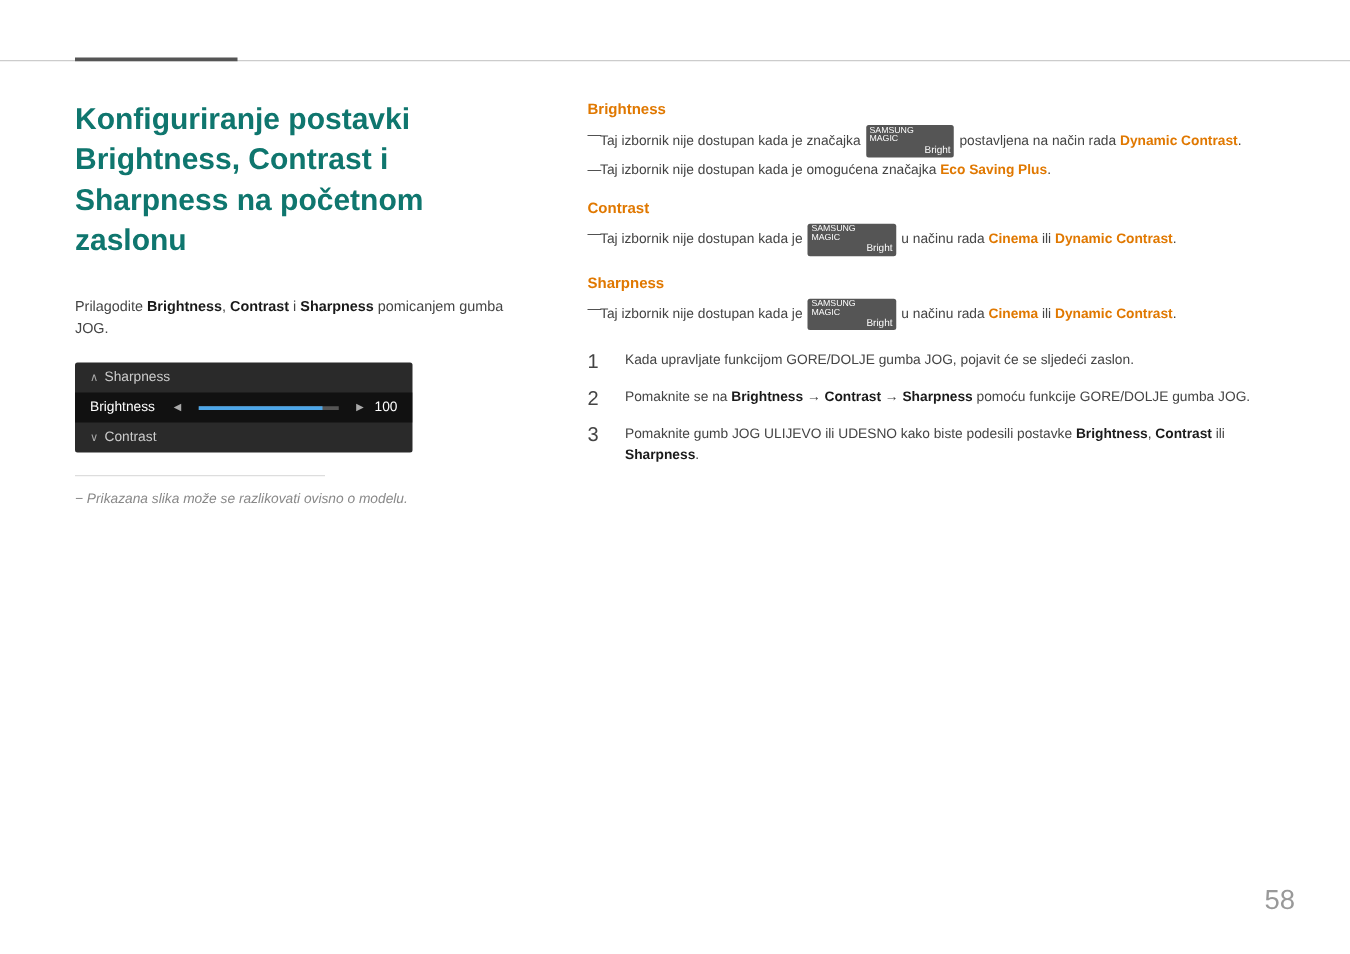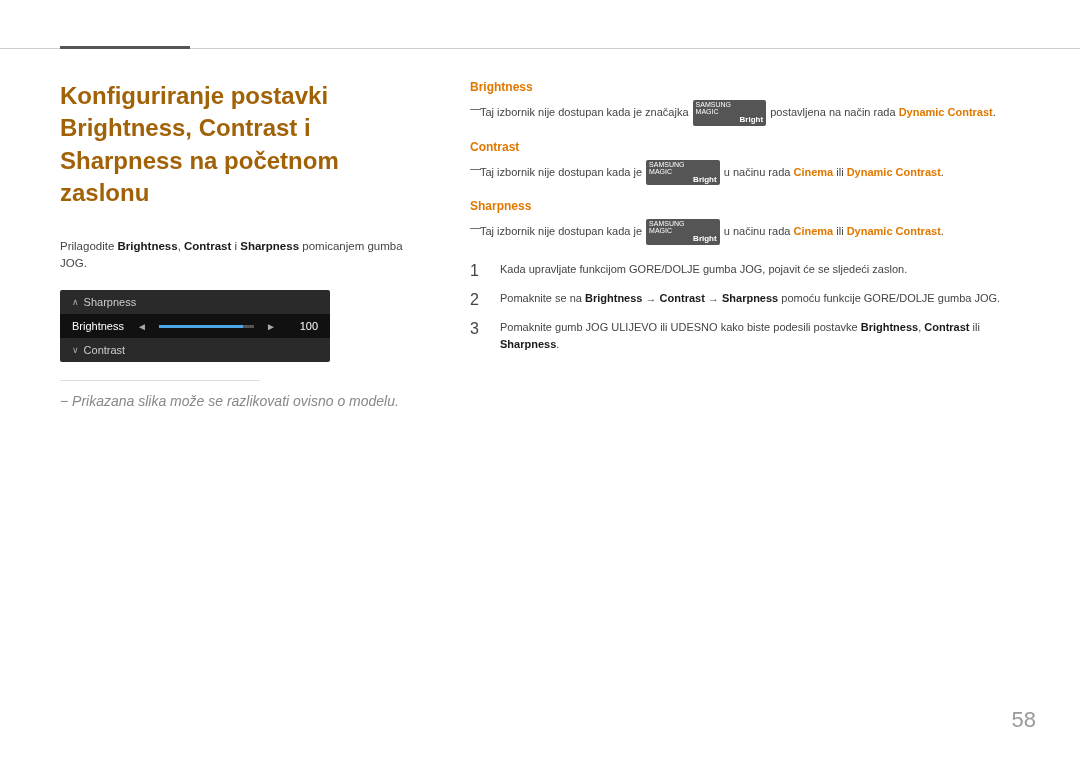--- a/index.html
+++ b/index.html
@@ -48,21 +48,21 @@
 
     
     .left-col {
       width: 370px;
       flex-shrink: 0;
     }
 
     .main-title {
       font-size: 24px;
       font-weight: bold;
-      color: #a16207;
+      color: #0f766e;
       line-height: 1.35;
       margin-bottom: 28px;
     }
 
     .subtitle-text {
       font-size: 11.5px;
       color: #444;
       margin-bottom: 18px;
       line-height: 1.5;
     }
@@ -125,32 +125,31 @@
     }
     .ui-row .nav-arrow {
       color: #aaa;
       font-size: 10px;
     }
     .ui-row .value {
       color: #fff;
       font-size: 11px;
       min-width: 25px;
       text-align: right;
-      margin-left: 17px;
     }
 
     .divider-line {
       width: 200px;
       height: 1px;
       background: #ddd;
       margin: 12px 0;
     }
 
     .footnote {
-      font-size: 14px;
+      font-size: 11px;
       color: #888;
       font-style: italic;
     }
 
     
     .right-col {
       flex: 1;
       padding-top: 0;
     }
 
@@ -191,21 +190,21 @@
       line-height: 1.4;
       margin: 0 1px;
     }
     .inline-badge .magic {
       font-size: 7px;
       display: block;
       line-height: 1;
     }
     .inline-badge .bright {
       font-size: 8px;
-      font-weight: bold;
+      font-weight: normal;
       display: block;
       line-height: 1.2;
       padding-left: 44px;
     }
 
     .bold-orange { color: #e07800; font-weight: bold; }
     .bold-dark { font-weight: bold; color: #1a1a1a; }
 
     
     .steps-section {
@@ -286,20 +285,23 @@
     </div>
 
     <div class="right-col">
 
       <div class="section-heading">Brightness</div>
       <div class="bullet-item">
         Taj izbornik nije dostupan kada je značajka
         <span class="inline-badge"><span class="magic">SAMSUNG<br>MAGIC</span><span class="bright">Bright</span></span>
         postavljena na način rada <span class="bold-orange">Dynamic Contrast</span>.
       </div>
+      <div class="bullet-item">
+        Taj izbornik nije dostupan kada je omogućena značajka <span class="bold-orange">Eco Saving Plus</span>.
+      </div>
 
       <div class="section-heading">Contrast</div>
       <div class="bullet-item">
         Taj izbornik nije dostupan kada je
         <span class="inline-badge"><span class="magic">SAMSUNG<br>MAGIC</span><span class="bright">Bright</span></span>
         u načinu rada <span class="bold-orange">Cinema</span> ili <span class="bold-orange">Dynamic Contrast</span>.
       </div>
 
       <div class="section-heading">Sharpness</div>
       <div class="bullet-item">

